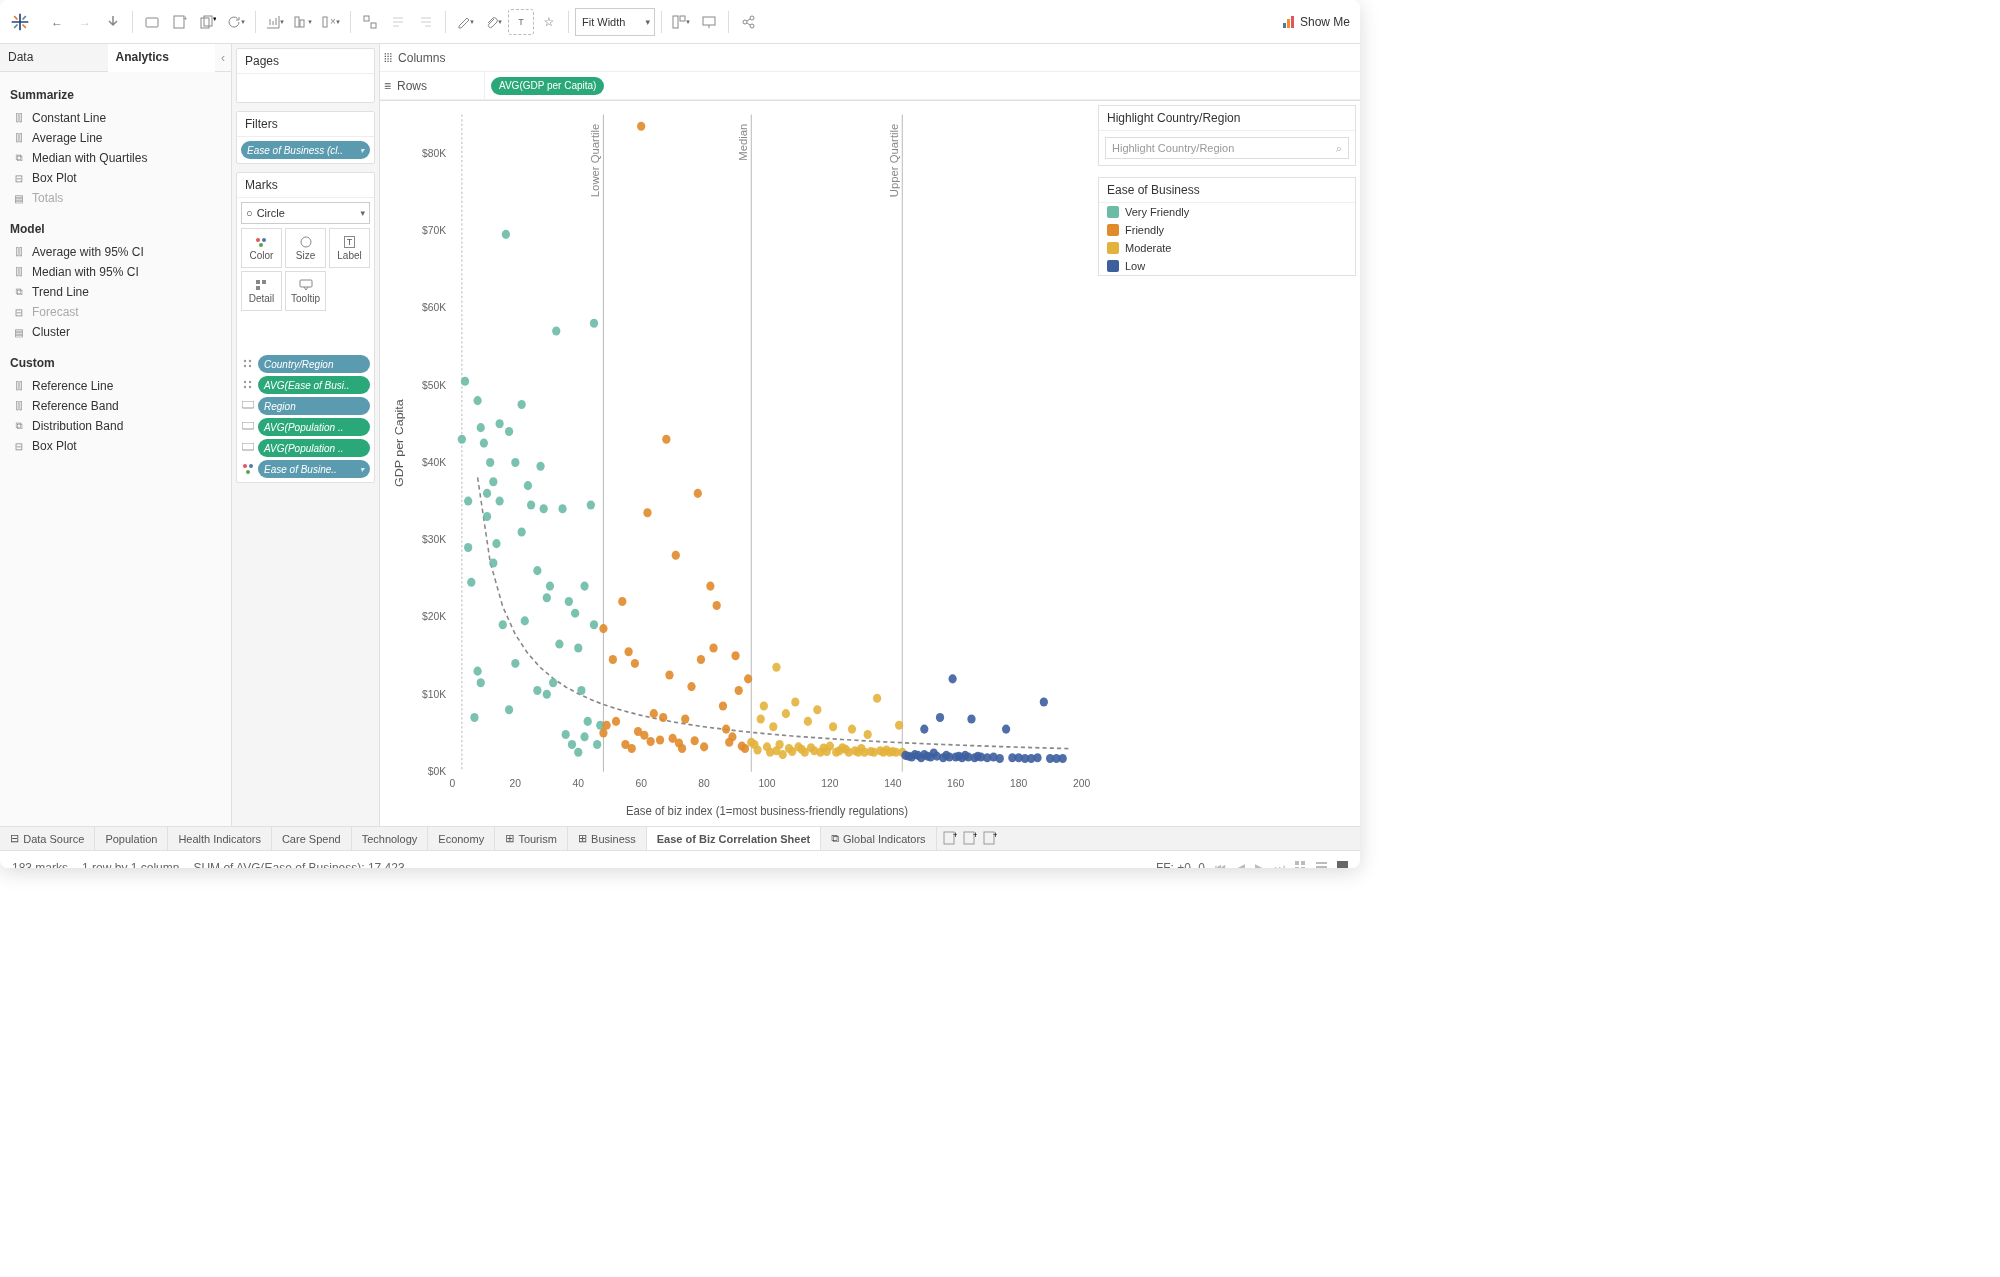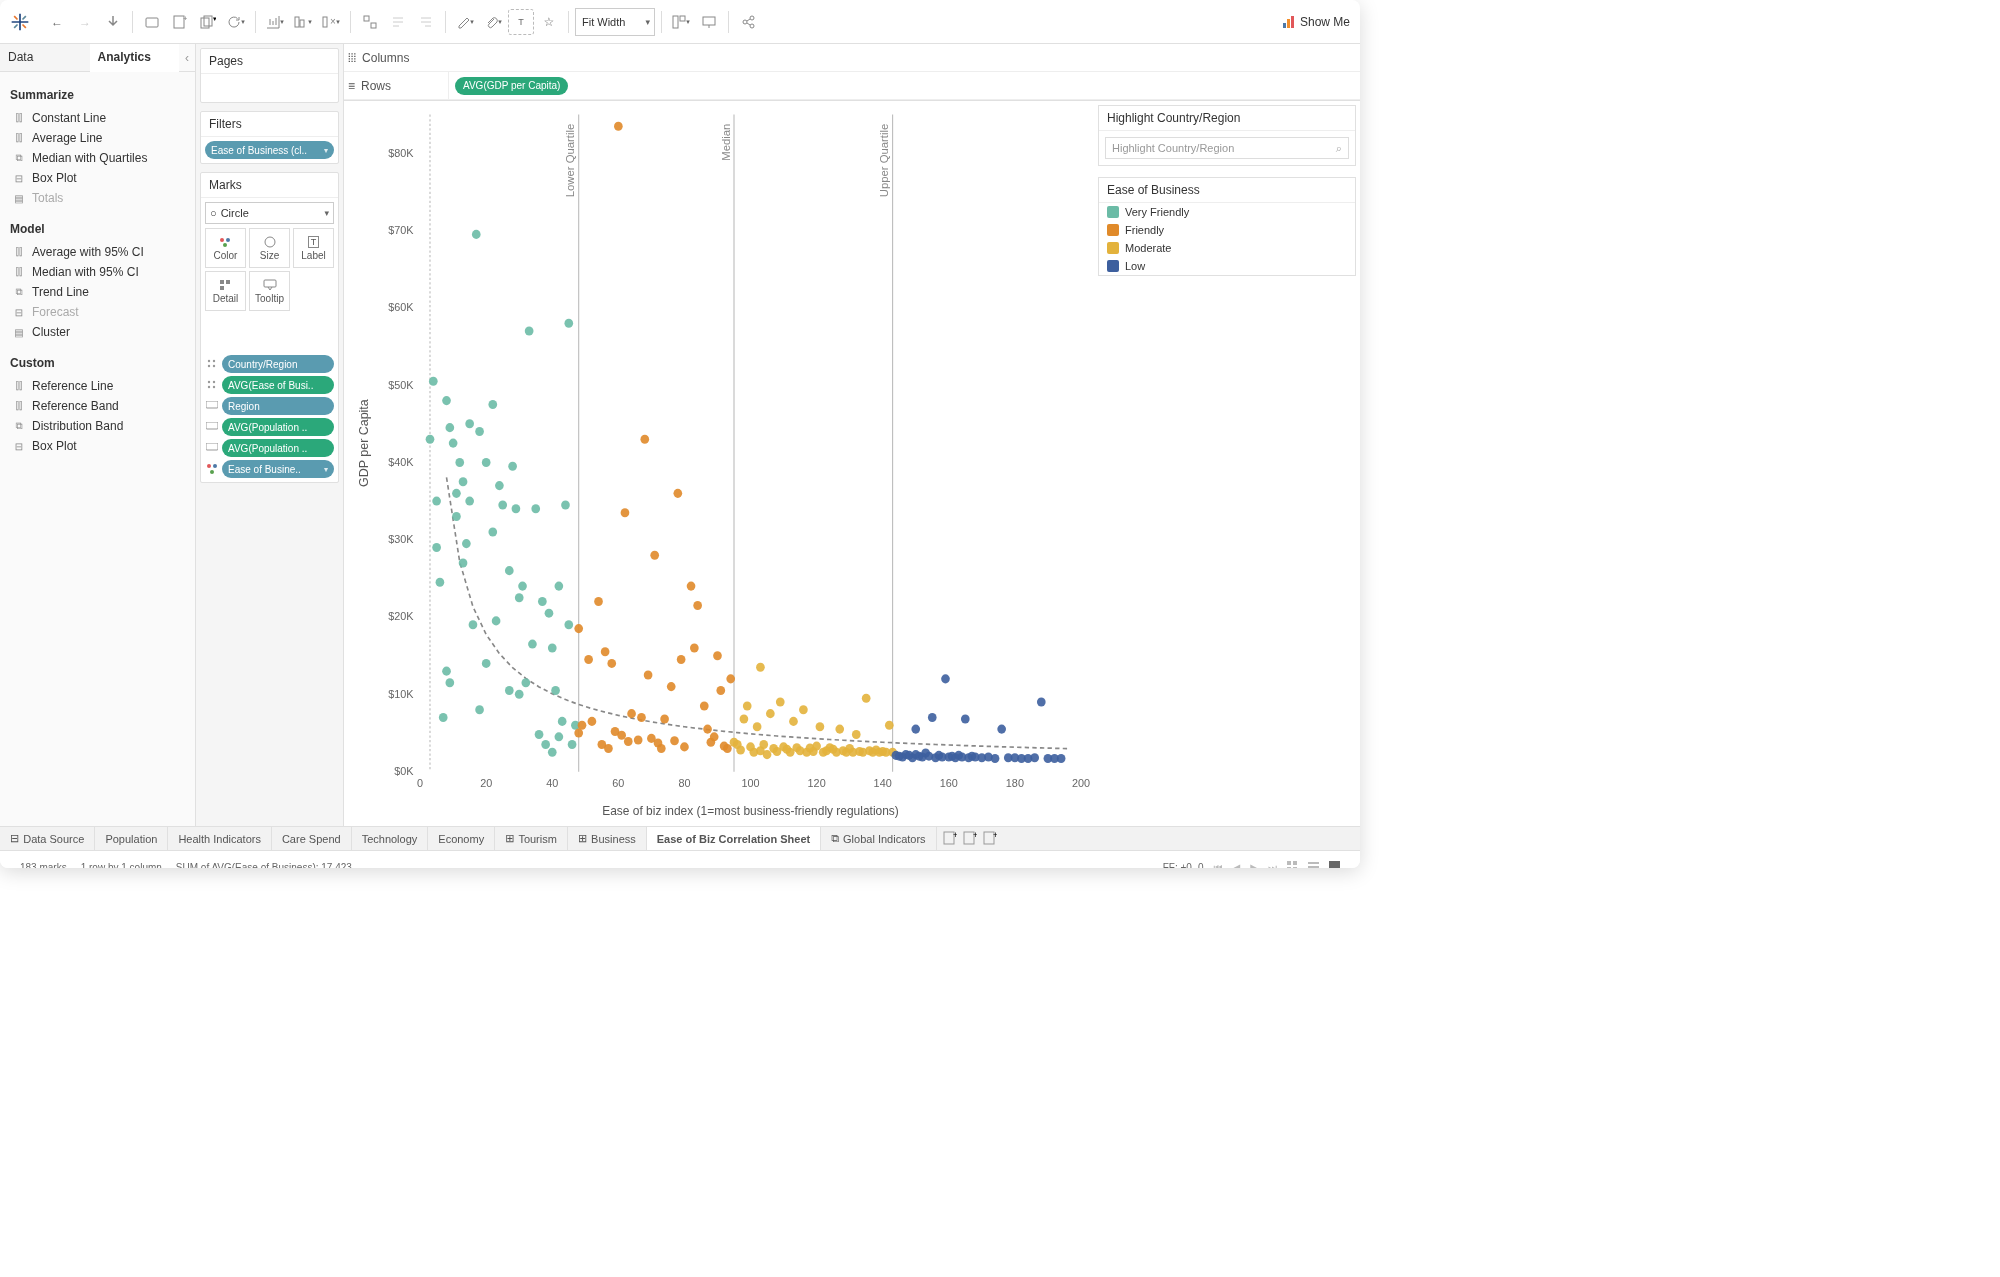--- a/index.html
+++ b/index.html
@@ -6,21 +6,21 @@
 body { font-family: -apple-system, BlinkMacSystemFont, "Segoe UI", Arial, sans-serif; font-size: 12px; color: #333; background: #fff; width: 1360px; height: 868px; overflow: hidden; border-radius: 8px; box-shadow: 0 4px 20px rgba(0,0,0,0.15); position: relative; }
 .toolbar { height: 44px; border-bottom: 1px solid #e0e0e0; display: flex; align-items: center; padding: 0 10px; gap: 2px; }
 .toolbar .logo { width: 20px; height: 20px; margin-right: 12px; }
 .tb-btn { width: 26px; height: 26px; display: flex; align-items: center; justify-content: center; border-radius: 3px; cursor: pointer; color: #666; }
 .tb-sep { width: 1px; height: 22px; background: #ddd; margin: 0 4px; }
 .tb-select { height: 28px; border: 1px solid #ccc; padding: 0 20px 0 6px; font-size: 11px; background: #fff; position: relative; min-width: 80px; display: inline-flex; align-items: center; }
 .tb-select::after { content: "▾"; position: absolute; right: 4px; font-size: 9px; color: #666; }
 .showme { margin-left: auto; display: flex; align-items: center; gap: 4px; font-size: 12px; cursor: pointer; }
 
 .main { display: flex; height: calc(100% - 44px - 24px - 18px); }
-.left-pane { width: 196px; border-right: 1px solid #e0e0e0; background: #fafafa; display: flex; flex-direction: column; }
+.left-pane { width: 232px; border-right: 1px solid #e0e0e0; background: #fafafa; display: flex; flex-direction: column; }
 .lp-tabs { display: flex; border-bottom: 1px solid #e0e0e0; }
 .lp-tab { flex: 1; padding: 6px 8px; font-size: 12px; cursor: pointer; background: #f5f5f5; }
 .lp-tab.active { background: #fff; font-weight: 600; border-bottom: 2px solid #fff; margin-bottom: -1px; }
 .lp-collapse { width: 16px; display:flex; align-items:center; justify-content:center; color:#999; cursor:pointer; }
 .lp-body { padding: 10px; overflow-y: auto; }
 .lp-heading { font-weight: 600; margin: 6px 0 6px 0; font-size: 12px; }
 .lp-item { display: flex; align-items: center; gap: 6px; padding: 3px 2px; font-size: 12px; color: #333; cursor: pointer; }
 .lp-item.disabled { color: #aaa; }
 .lp-icon { width: 14px; height: 12px; display: inline-flex; align-items: center; justify-content: center; color: #888; font-size: 10px; }
 
@@ -28,21 +28,21 @@
 .card { background: #fff; border: 1px solid #e0e0e0; margin: 4px; border-radius: 2px; }
 .card-title { padding: 5px 8px; font-size: 12px; border-bottom: 1px solid #eee; }
 .card-body { padding: 4px; }
 .marks-type { width: 100%; height: 22px; border: 1px solid #ccc; font-size: 11px; padding: 0 4px; display:flex; align-items:center; position:relative; }
 .marks-type::after { content:"▾"; position:absolute; right:4px; font-size:9px; color:#666; }
 .marks-grid { display: grid; grid-template-columns: repeat(3, 1fr); gap: 3px; margin-top: 4px; }
 .marks-cell { border: 1px solid #ddd; height: 40px; display: flex; flex-direction: column; align-items: center; justify-content: center; font-size: 10px; color: #555; cursor: pointer; gap:2px; }
 .pill-list { display: flex; flex-direction: column; gap: 3px; padding: 4px; margin-top: 36px; }
 .pill-row { display: flex; align-items: center; gap: 3px; }
 .pill-row .pi { width: 14px; height: 14px; font-size: 9px; color: #888; display:flex; align-items:center; justify-content:center; }
-.pill { flex: 1; height: 18px; border-radius: 9px; font-size: 10px; color: #fff; display: flex; align-items: center; padding: 0 6px; white-space: nowrap; overflow: hidden; text-overflow: ellipsis; }
+.pill { flex: 1; height: 18px; border-radius: 9px; font-size: 10px; color: #fff; display: flex; align-items: center; padding: 0 6px; white-space: nowrap; overflow: hidden; text-overflow: ellipsis; font-style: italic; }
 .pill.dim  { background: #5a9bb0; }
 .pill.meas { background: #2ba87a; }
 .pill .dd { margin-left: auto; font-size: 8px; opacity: .8; }
 
 .shelves-and-viz { flex: 1; display: flex; flex-direction: column; }
 .shelves { border-bottom: 1px solid #e0e0e0; }
 .shelf-row { display: flex; align-items: center; height: 28px; border-bottom: 1px solid #eee; padding-left: 4px; }
 .shelf-label { width: 100px; display: flex; align-items: center; gap: 6px; font-size: 12px; color: #555; }
 .shelf-pills { flex: 1; display: flex; align-items: center; padding-left: 6px; gap: 4px; border-left: 1px solid #eee; height: 100%; }
 .shelf-pill { height: 18px; border-radius: 9px; background: #2ba87a; color: #fff; font-size: 10px; padding: 0 8px; display: flex; align-items: center; }
@@ -55,21 +55,21 @@
 .rs-search { width: calc(100% - 12px); margin: 6px; height: 22px; border: 1px solid #ddd; font-size: 11px; padding: 0 22px 0 6px; color: #999; position:relative; display:flex; align-items:center; }
 .rs-search::after { content:"⌕"; position:absolute; right:6px; color:#aaa; }
 .legend-item { display:flex; align-items:center; gap:6px; padding:3px 8px; font-size:11px; cursor:pointer; }
 .legend-sw { width:12px; height:12px; border-radius:2px; }
 
 .tabs-bar { height: 24px; background: #f2f2f2; border-top: 1px solid #e0e0e0; display: flex; align-items: stretch; font-size: 11px; }
 .tab { padding: 0 10px; display: flex; align-items: center; gap:4px; border-right: 1px solid #e0e0e0; cursor: pointer; color:#555; }
 .tab.active { background: #fff; font-weight: 600; }
 .tab-actions { display: flex; align-items: center; padding: 0 6px; gap: 6px; }
 
-.status-bar { height: 34px; background: #fff; border-top: 1px solid #e0e0e0; display: flex; align-items: center; font-size: 10px; color: #666; padding: 0 20px; gap: 14px; }
+.status-bar { height: 34px; background: #fff; border-top: 1px solid #e0e0e0; display: flex; align-items: center; font-size: 12px; color: #666; padding: 0 12px; gap: 14px; }
 .status-bar .right { margin-left: auto; display: flex; align-items: center; gap: 10px; }
 
 svg.chart { width: 100%; height: 100%; }
 .axis-lbl { font-size: 11px; fill: #555; }
 .tick { font-size: 10px; fill: #666; }
 .refline { stroke: #bbb; stroke-width: 1; }
 .refline-lbl { font-size: 10px; fill: #888; }
 .trend { stroke: #888; stroke-width: 1.5; stroke-dasharray: 4 3; fill: none; }
 </style>
 </head>

